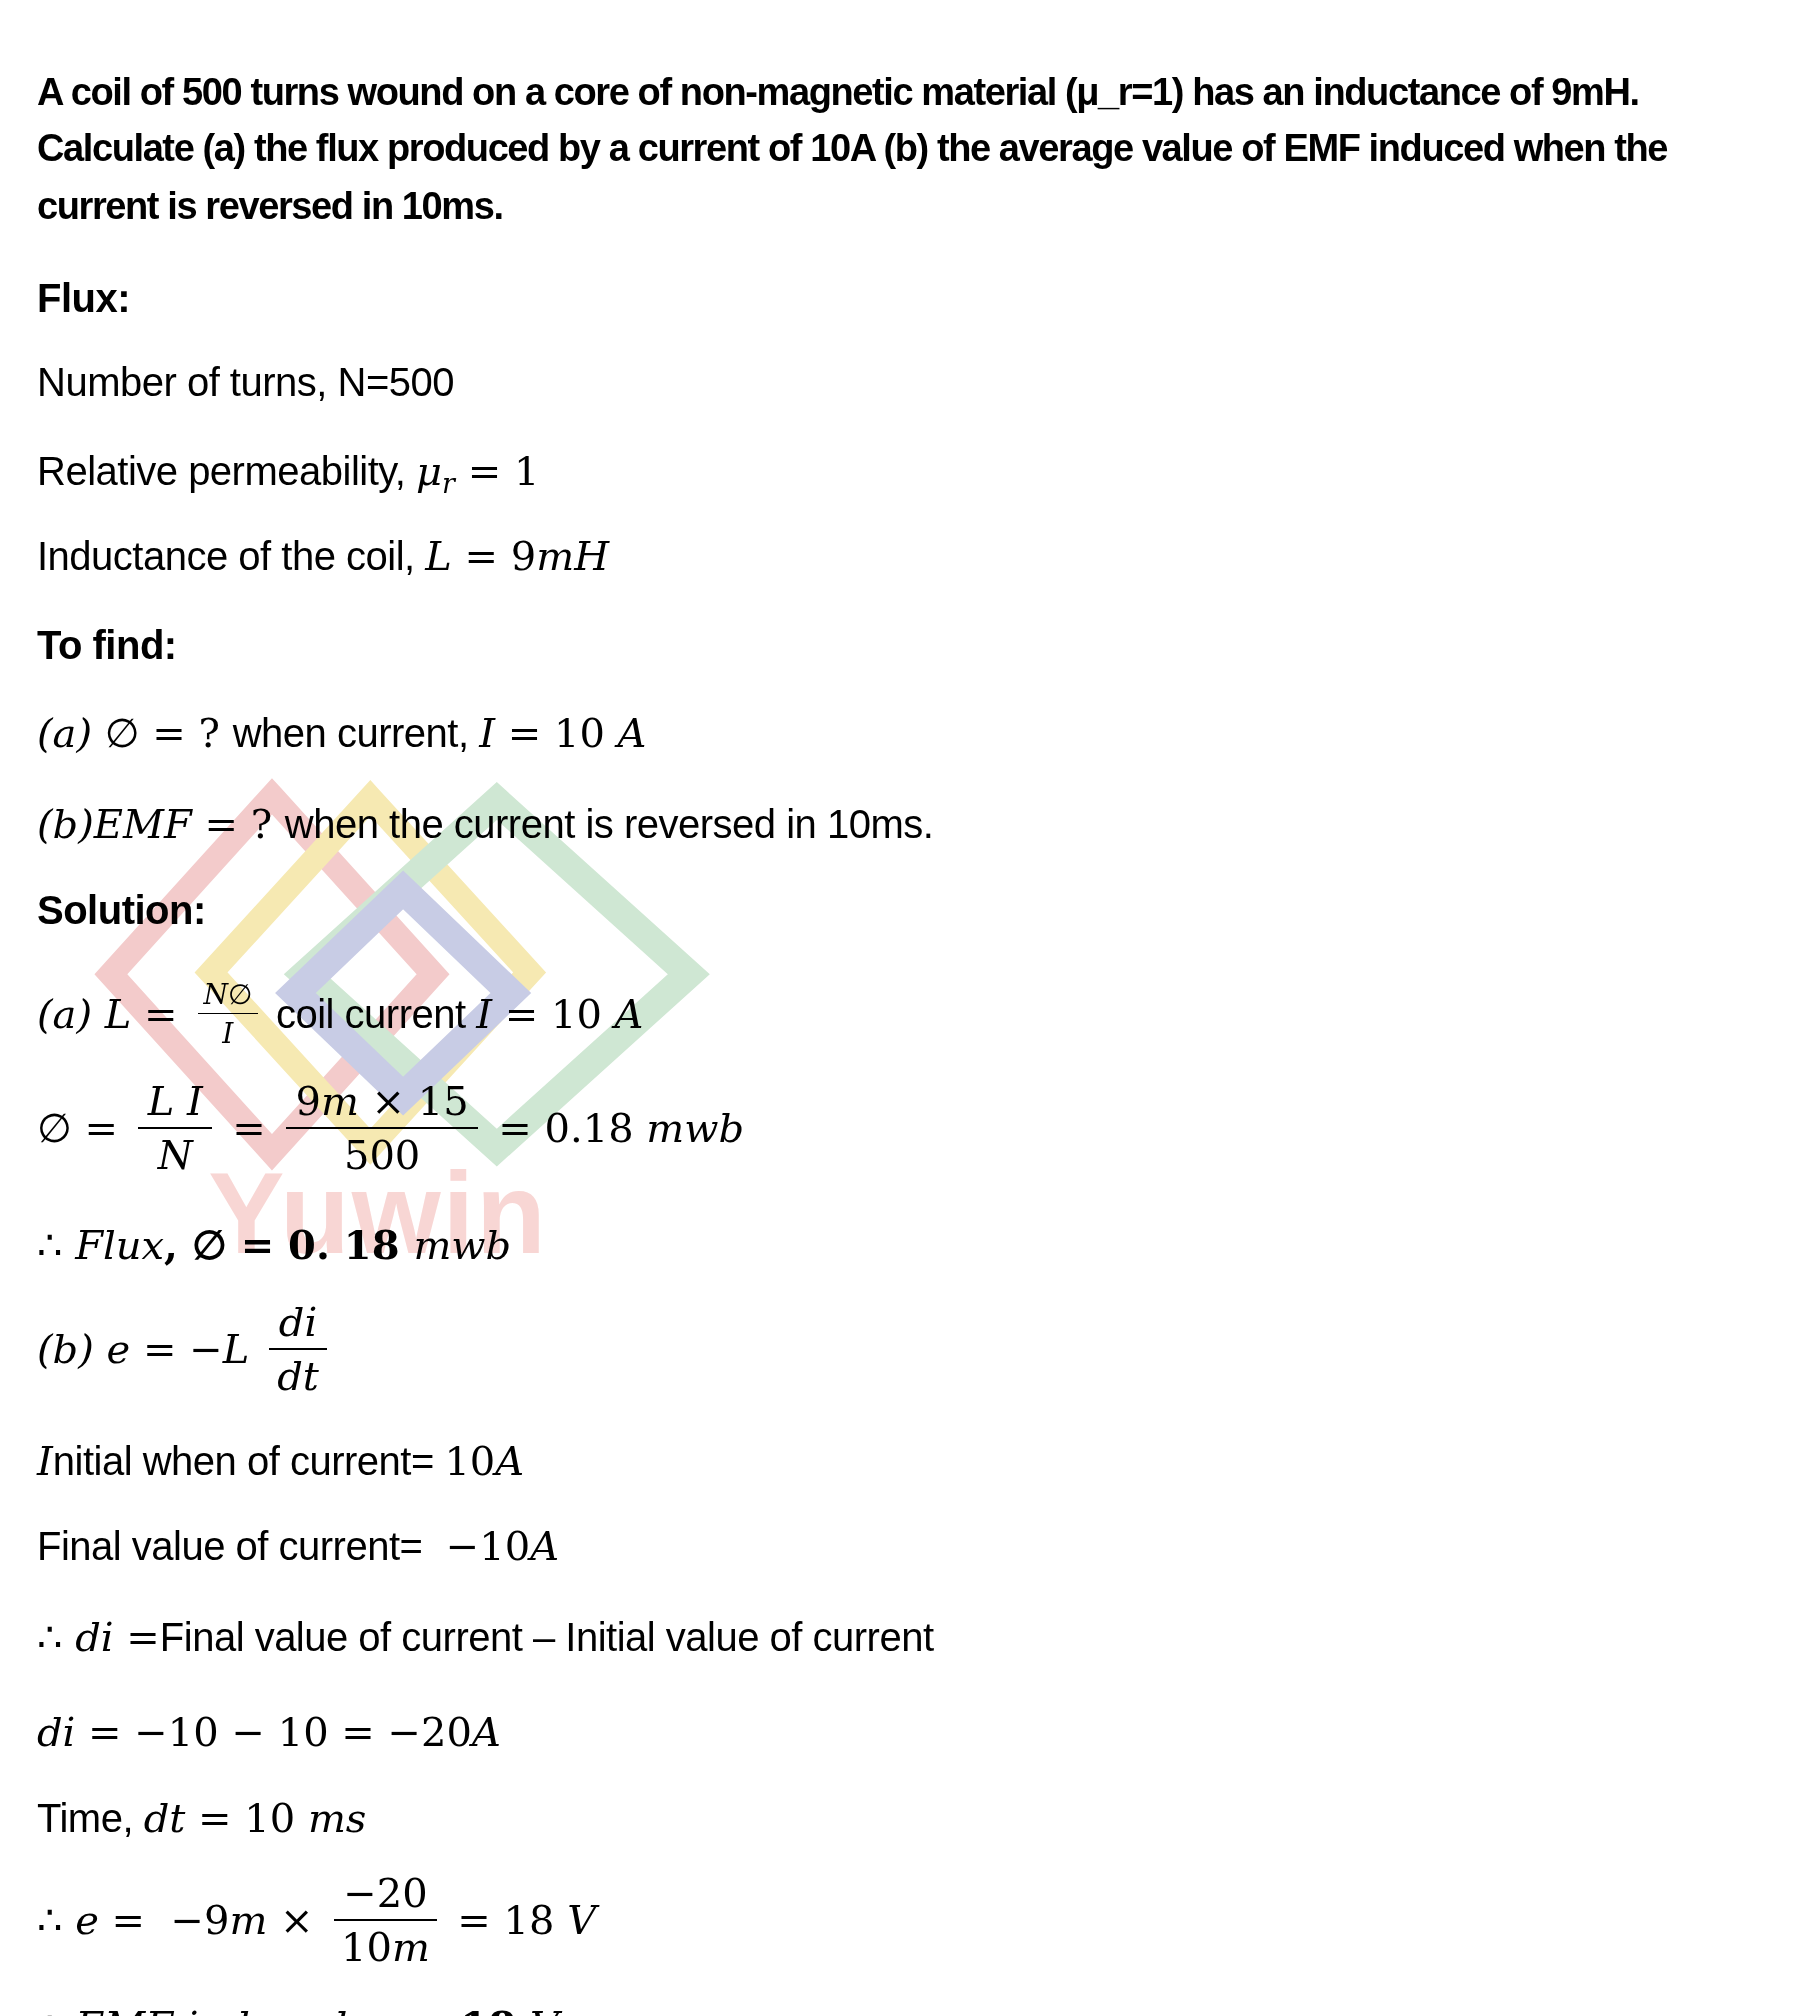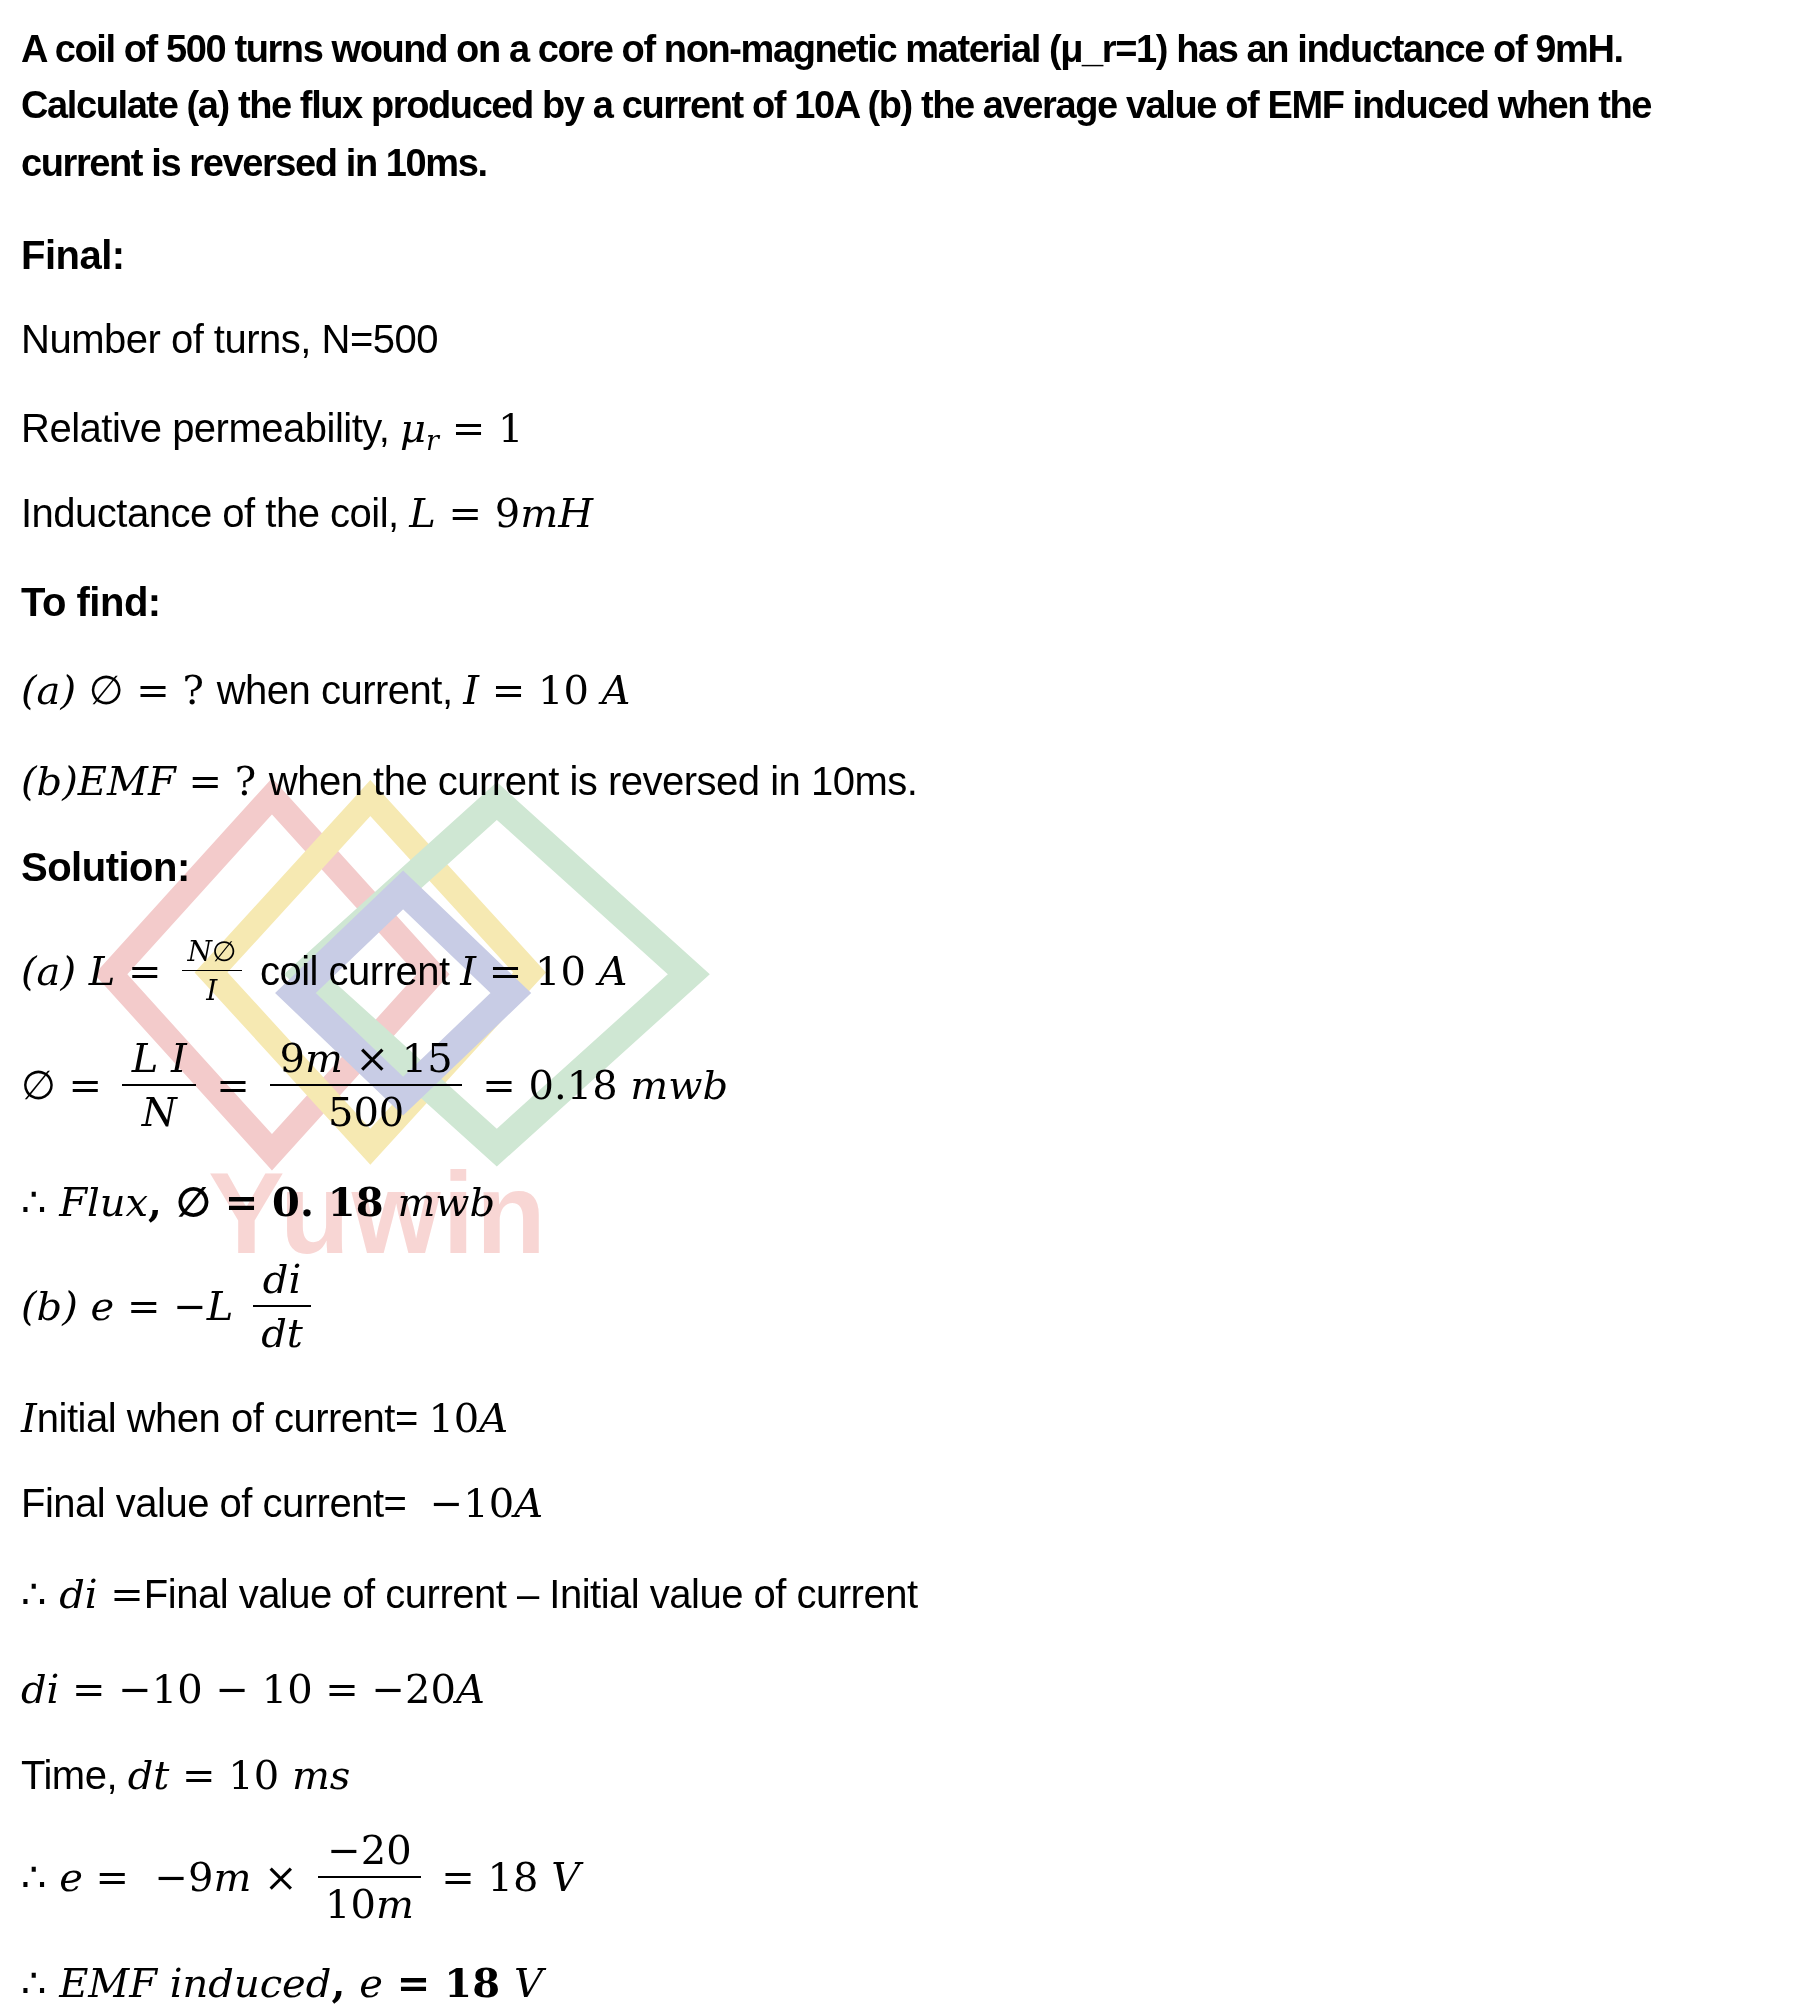--- a/index.html
+++ b/index.html
@@ -13,23 +13,24 @@
     overflow:hidden;
   }
   #watermark{
     position:absolute;
     left:0;top:0;
     z-index:0;
   }
   .content{position:relative;z-index:1;}
   .line{
     position:absolute;
-    left:21px;
+    left:37px;
     font-size:40px;
     white-space:nowrap;
+    margin-top:43px;
   }
   .title-line{
     font-size:38px;
     font-weight:700;
     letter-spacing:-1.4px;
     white-space:nowrap;
   }
   .s  {font-family:"Liberation Sans",sans-serif;letter-spacing:-0.5px;white-space:pre;}
   .sb {font-family:"Liberation Sans",sans-serif;font-weight:700;letter-spacing:-0.5px;white-space:pre;}
   .mi {font-family:"DejaVu Serif",serif;font-style:italic;white-space:pre;}
@@ -61,21 +62,21 @@
   <polygon points="430,950 545,1060 430,1170 315,1060" fill="none" stroke-width="30" stroke="#c8cce5"></polygon>
   <text x="222" y="1338" font-size="122" font-weight="700" letter-spacing="2" font-family="Liberation Sans, sans-serif" fill="#f8d6d4">Yuwin</text>
 </svg>
 
 <div class="content">
 
   <div class="line title-line" style="top:28px">A coil of 500 turns wound on a core of non-magnetic material (μ_r=1) has an inductance of 9mH.</div>
   <div class="line title-line" style="top:84px">Calculate (a) the flux produced by a current of 10A (b) the average value of EMF induced when the</div>
   <div class="line title-line" style="top:142px">current is reversed in 10ms.</div>
 
-  <div class="line" style="top:233px"><span class="sb">Final:</span></div>
+  <div class="line" style="top:233px"><span class="sb">Flux:</span></div>
 
   <div class="line" style="top:317px"><span class="s">Number of turns, N=500</span></div>
 
   <div class="line" style="top:405px"><span class="s">Relative permeability, </span><span class="mi">μ</span><span class="mi sub">r</span><span class="mr"> = 1</span></div>
 
   <div class="line" style="top:490px"><span class="s">Inductance of the coil, </span><span class="mi">L</span><span class="mr"> = 9</span><span class="mi">mH</span></div>
 
   <div class="line" style="top:580px"><span class="sb">To find:</span></div>
 
   <div class="line" style="top:667px"><span class="mi">(a) </span><span class="mr">∅ = ? </span><span class="s">when current, </span><span class="mi">I</span><span class="mr"> = 10 </span><span class="mi">A</span></div>

